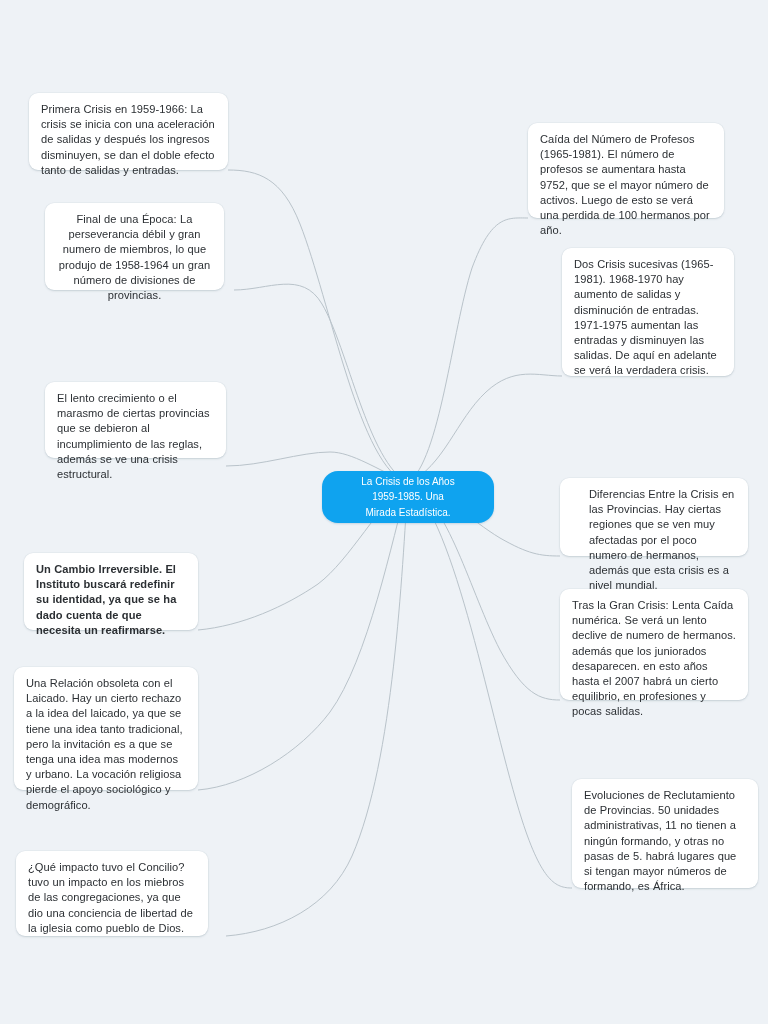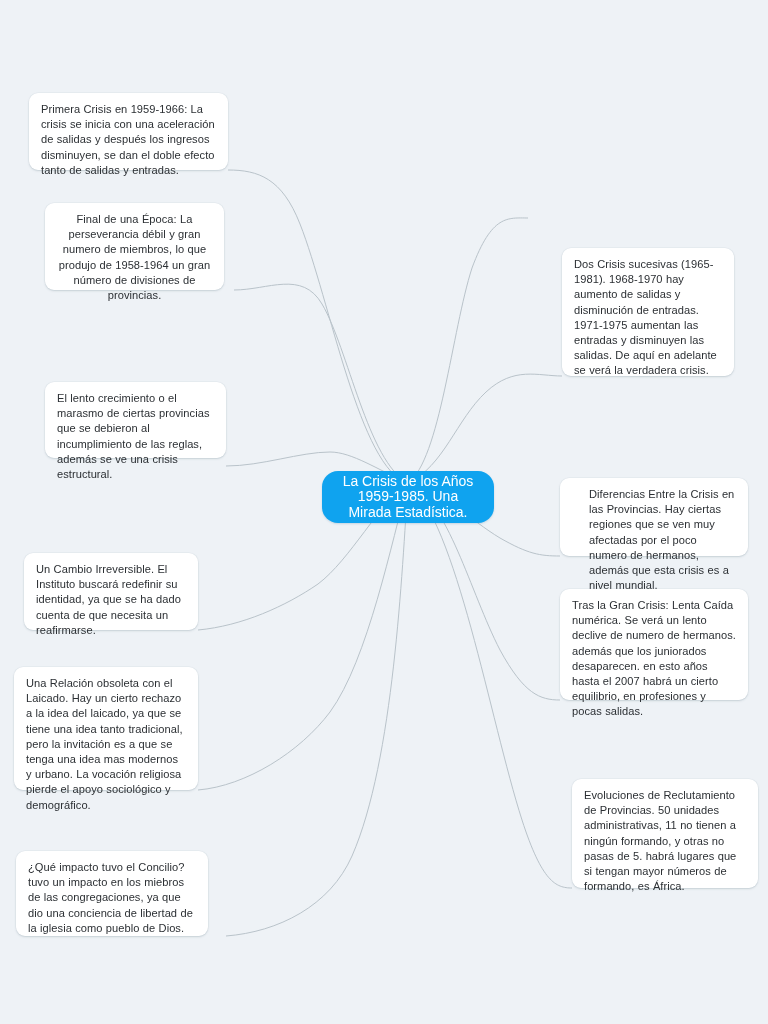--- a/index.html
+++ b/index.html
@@ -42,21 +42,21 @@
     box-shadow: 0 1px 2px rgba(120,138,150,0.30),
                 0 0 0 0.5px rgba(180,195,205,0.18);
     word-spacing: 0.2px;
   }
   .node-central {
     position: absolute;
     box-sizing: border-box;
     background: #0fa3ef;
     border-radius: 16px;
     color: #ffffff;
-    font-size: 14px;
+    font-size: 10px;
     line-height: 15.6px;
     text-align: center;
     display: flex;
     align-items: center;
     justify-content: center;
     padding: 8px 10px;
     box-shadow: 0 1px 2px rgba(70,130,170,0.25);
   }
   .node-central span {
     display: block;
@@ -91,26 +91,27 @@
       <span>Mirada Estadística.</span>
     </div>
   </div>
 
   <div class="node" style="left:29px; top:93px; width:199px; height:77px;">Primera Crisis en 1959-1966:  La crisis se inicia con una aceleración de salidas y después los ingresos disminuyen, se dan el doble efecto tanto de salidas y entradas.</div>
 
   <div class="node" style="left:45px; top:203px; width:179px; height:87px;text-align:center;">Final de una Época: La perseverancia débil y gran numero de miembros, lo que produjo de 1958-1964 un gran número de divisiones de provincias.</div>
 
   <div class="node" style="left:45px; top:382px; width:181px; height:76px;">El lento crecimiento o el marasmo de ciertas provincias que se debieron al incumplimiento de las reglas, además se ve una crisis estructural.</div>
 
-  <div class="node" style="left:24px; top:553px; width:174px; height:77px;">Un Cambio Irreversible. El Instituto buscará redefinir su identidad, ya que se ha dado cuenta de que necesita un reafirmarse.</div>
+  <div class="node" style="left:24px; top:553px; width:174px; height:77px;font-weight:bold;">Un Cambio Irreversible. El Instituto buscará redefinir su identidad, ya que se ha dado cuenta de que necesita un reafirmarse.</div>
 
   <div class="node" style="left:14px; top:667px; width:184px; height:123px;">Una Relación obsoleta con el Laicado. Hay un cierto rechazo a la idea del laicado, ya que se tiene una idea tanto tradicional, pero la invitación es a que se tenga una idea mas modernos y urbano. La vocación religiosa pierde el apoyo sociológico y demográfico.</div>
 
   <div class="node" style="left:16px; top:851px; width:192px; height:85px;">¿Qué impacto tuvo el Concilio? tuvo un impacto en los miebros de las congregaciones, ya que dio una conciencia de libertad de la iglesia como pueblo de Dios.</div>
 
+  <div class="node" style="left:528px; top:123px; width:196px; height:95px;">Caída del Número de Profesos (1965-1981).  El número de profesos se aumentara hasta 9752, que se el mayor número de activos. Luego de esto se verá una perdida de 100 hermanos por año.</div>
 
   <div class="node" style="left:562px; top:248px; width:172px; height:128px;">Dos Crisis sucesivas (1965-1981). 1968-1970 hay aumento de salidas y disminución de entradas. 1971-1975 aumentan las entradas y disminuyen las salidas. De aquí en adelante se verá la verdadera crisis.</div>
 
   <div class="node" style="left:560px; top:478px; width:188px; height:78px;padding-left:29px;">Diferencias Entre la Crisis en las Provincias.   Hay ciertas regiones que se ven muy afectadas por el poco numero de hermanos, además que esta crisis es a nivel mundial.</div>
 
   <div class="node" style="left:560px; top:589px; width:188px; height:111px;">Tras la Gran Crisis: Lenta Caída numérica. Se verá un lento declive de numero de hermanos. además que los juniorados desaparecen.  en esto años hasta el 2007 habrá un cierto equilibrio, en profesiones y pocas salidas.</div>
 
   <div class="node" style="left:572px; top:779px; width:186px; height:109px;">Evoluciones de Reclutamiento de Provincias. 50 unidades administrativas, 11 no tienen a ningún formando, y otras no pasas de 5.  habrá lugares que si tengan mayor números de formando, es África.</div>
 
 </div>

